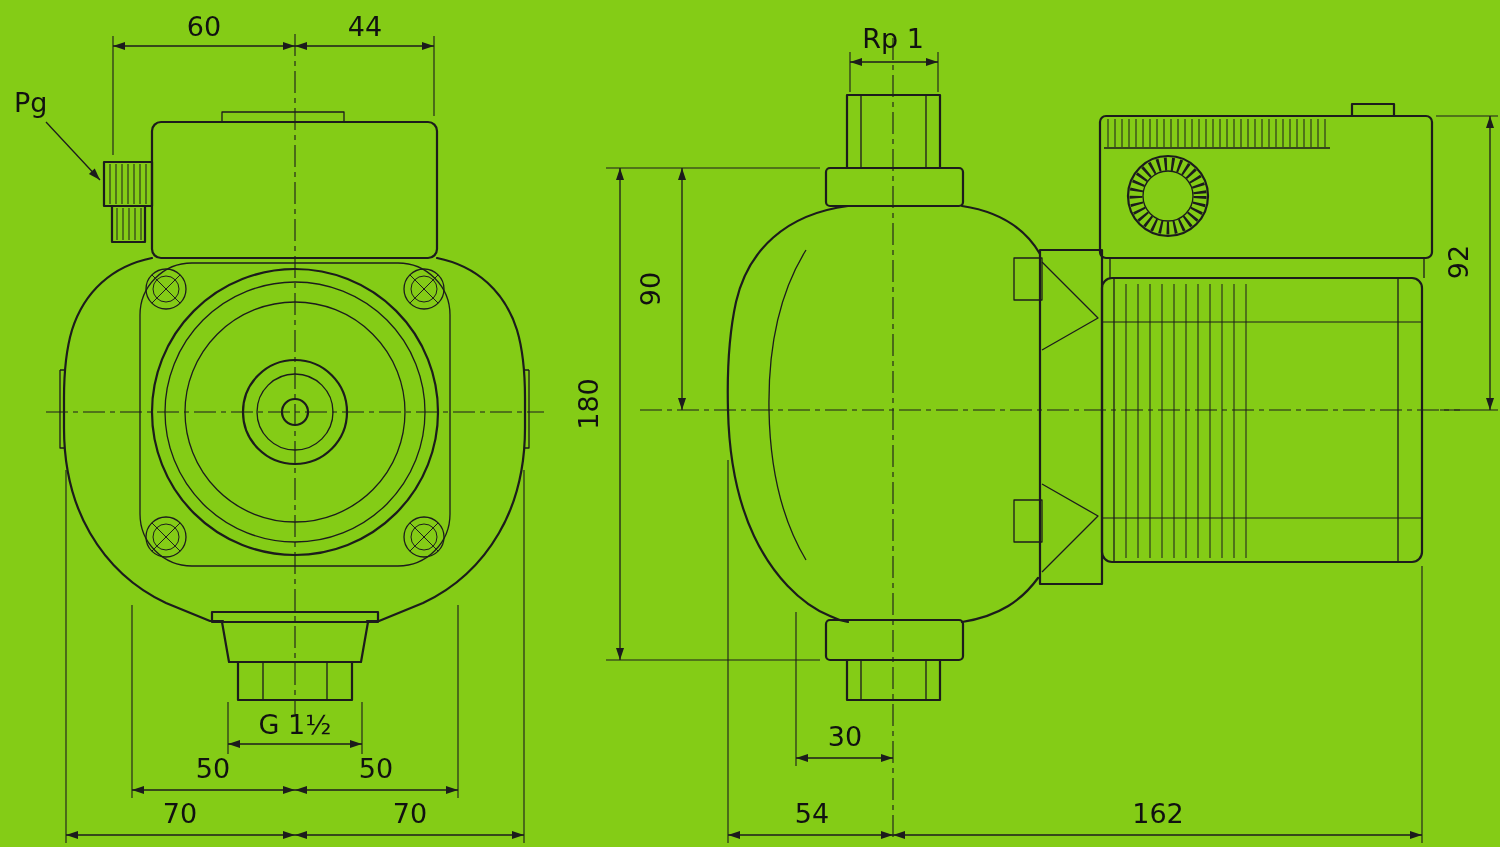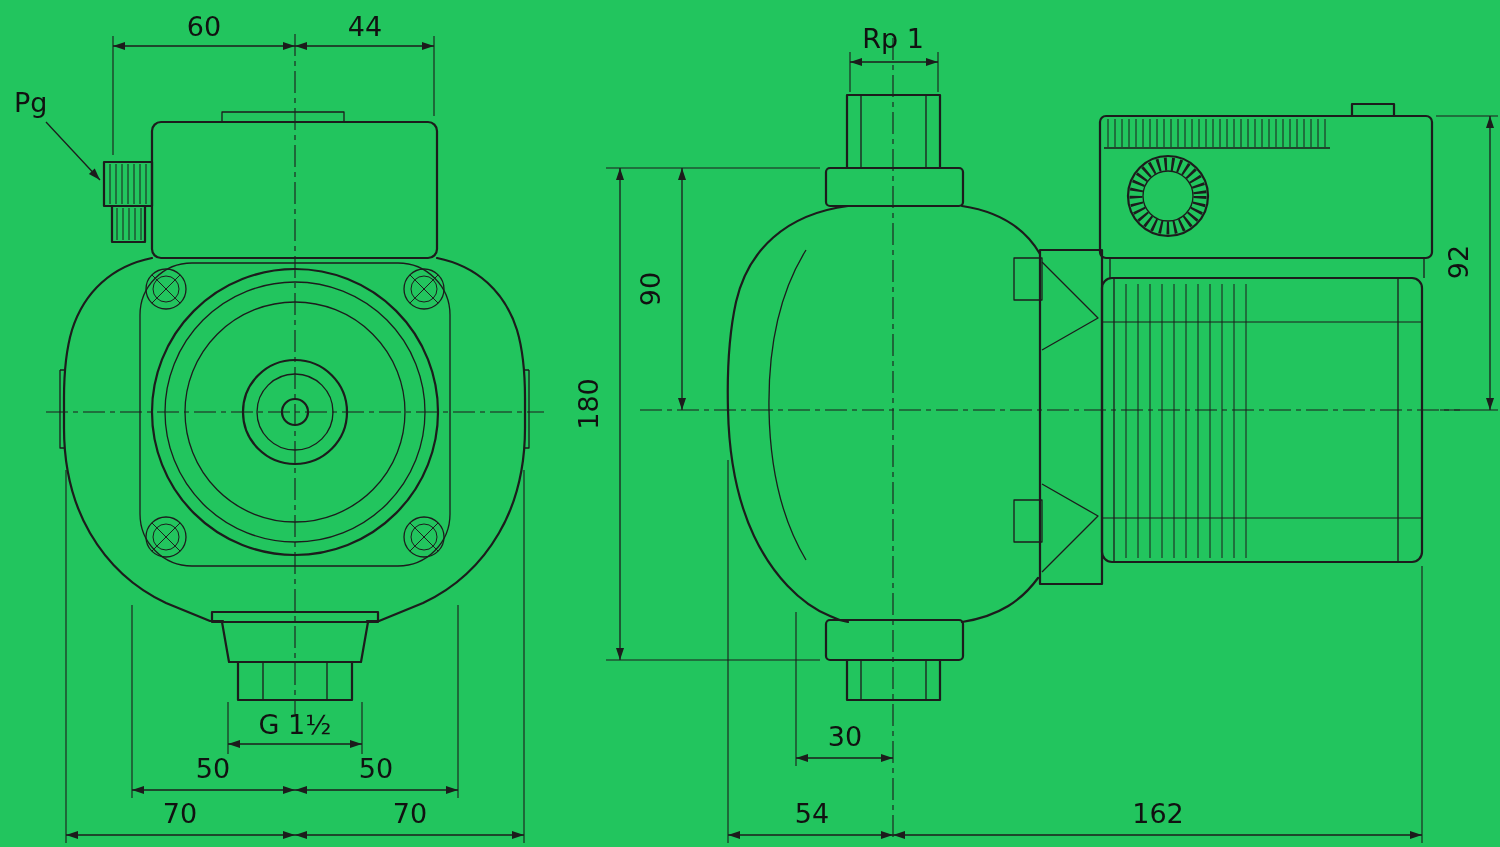--- a/index.html
+++ b/index.html
@@ -1,16 +1,16 @@
 <!DOCTYPE html>
 <html><head>
 <meta charset="utf-8">
 <style>
   html,body{margin:0;padding:0;background:#ffffff;}
-  .stage{position:relative;width:1500px;height:847px;background:#22c55e;overflow:hidden;}
+  .stage{position:relative;width:1500px;height:847px;background:#84cc16;overflow:hidden;}
   svg{display:block;}
   .ol{fill:none;stroke:#1c1c1c;stroke-width:2.2;stroke-linejoin:round;stroke-linecap:round;}
   .tl{fill:none;stroke:#1c1c1c;stroke-width:1.3;stroke-linejoin:round;}
   .thin{fill:none;stroke:#1c1c1c;stroke-width:1;}
   .cl{fill:none;stroke:#1c1c1c;stroke-width:1.1;stroke-dasharray:22 5 5 5;}
   .dim{fill:none;stroke:#1c1c1c;stroke-width:1.3;}
   .ext{fill:none;stroke:#1c1c1c;stroke-width:1.1;}
   .knurl{fill:none;stroke:#1c1c1c;stroke-width:13;stroke-dasharray:2.5 4.5;}
   text.lbl{font-family:"DejaVu Sans",sans-serif;font-size:27px;fill:#111;}
 </style>

